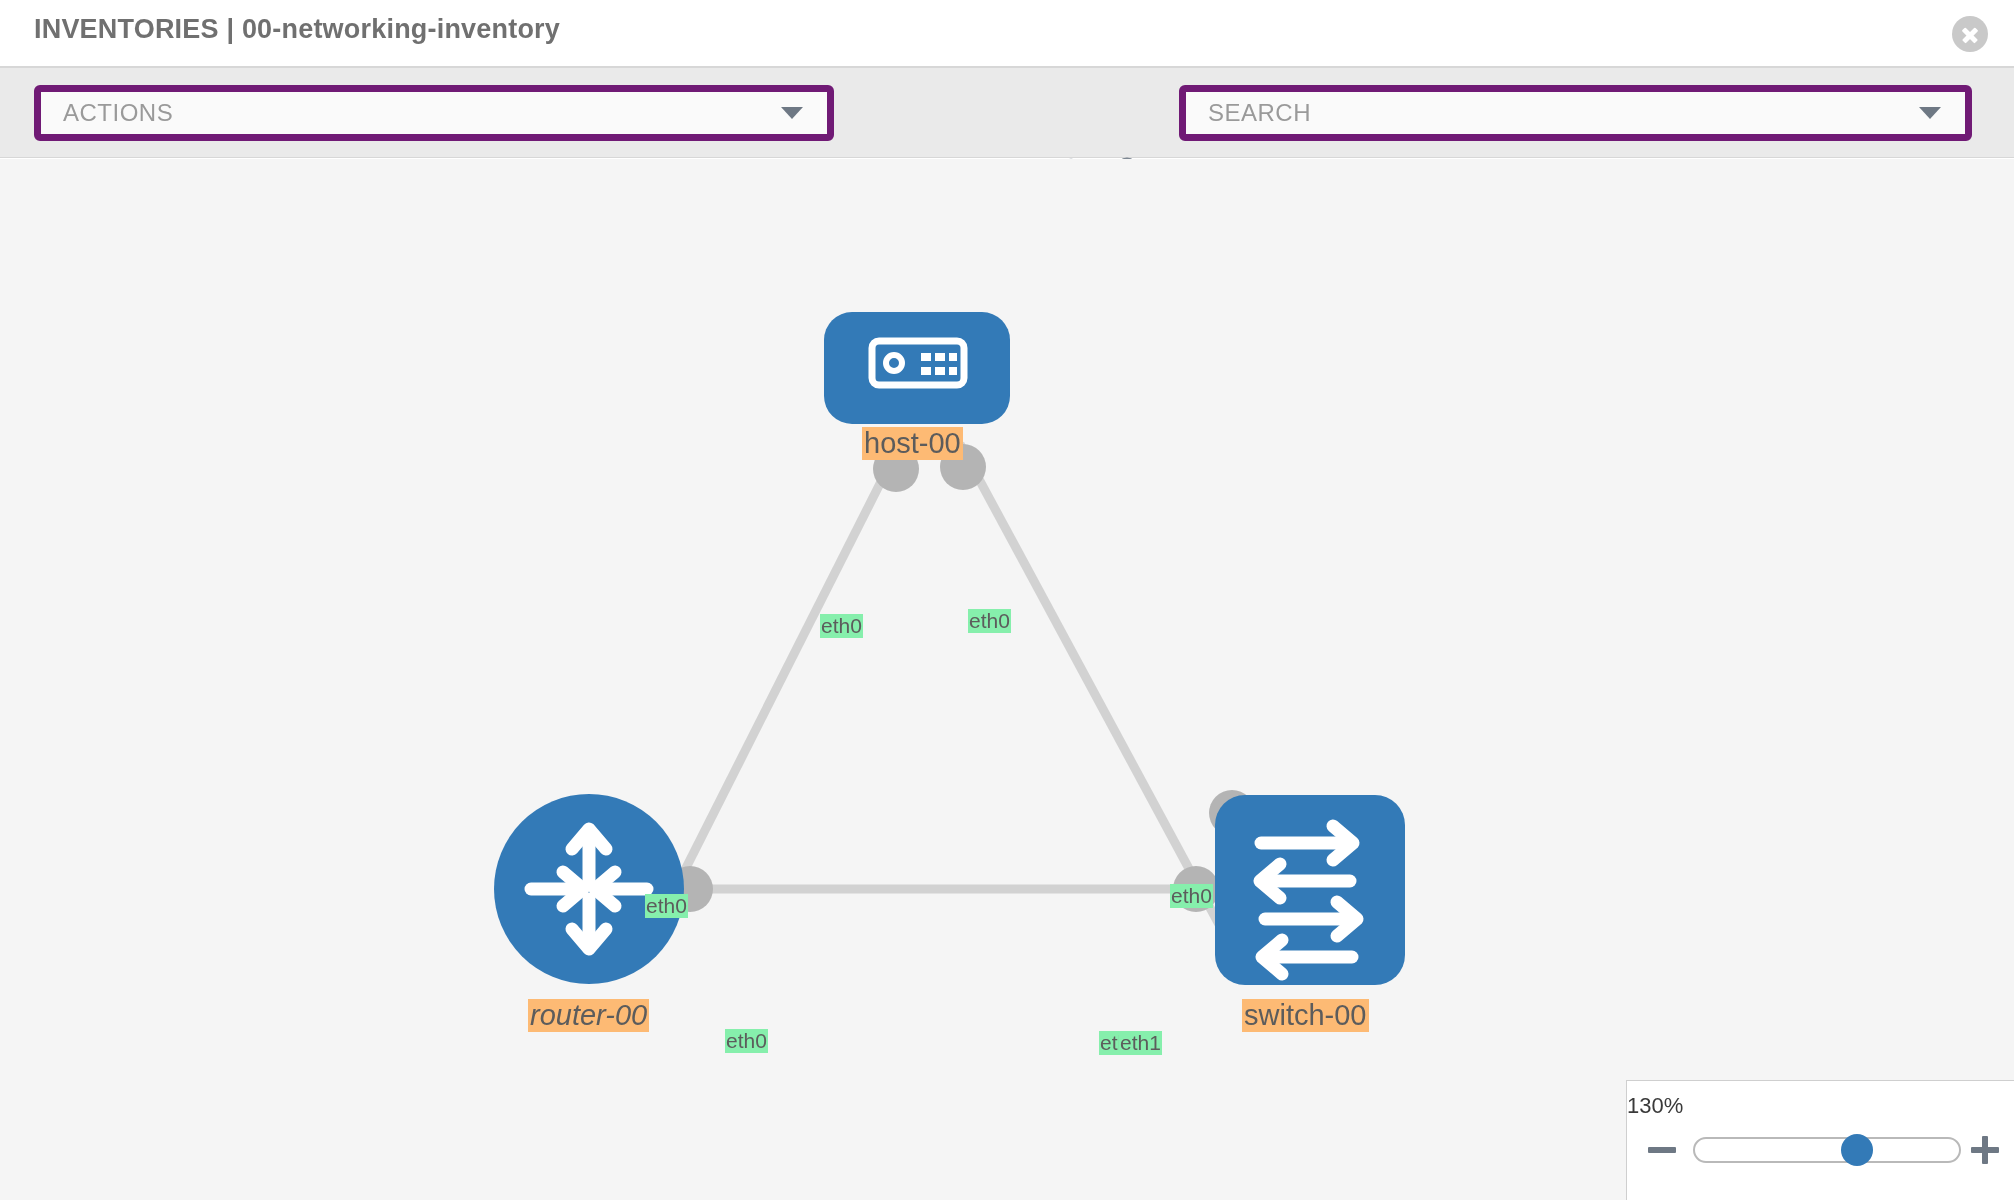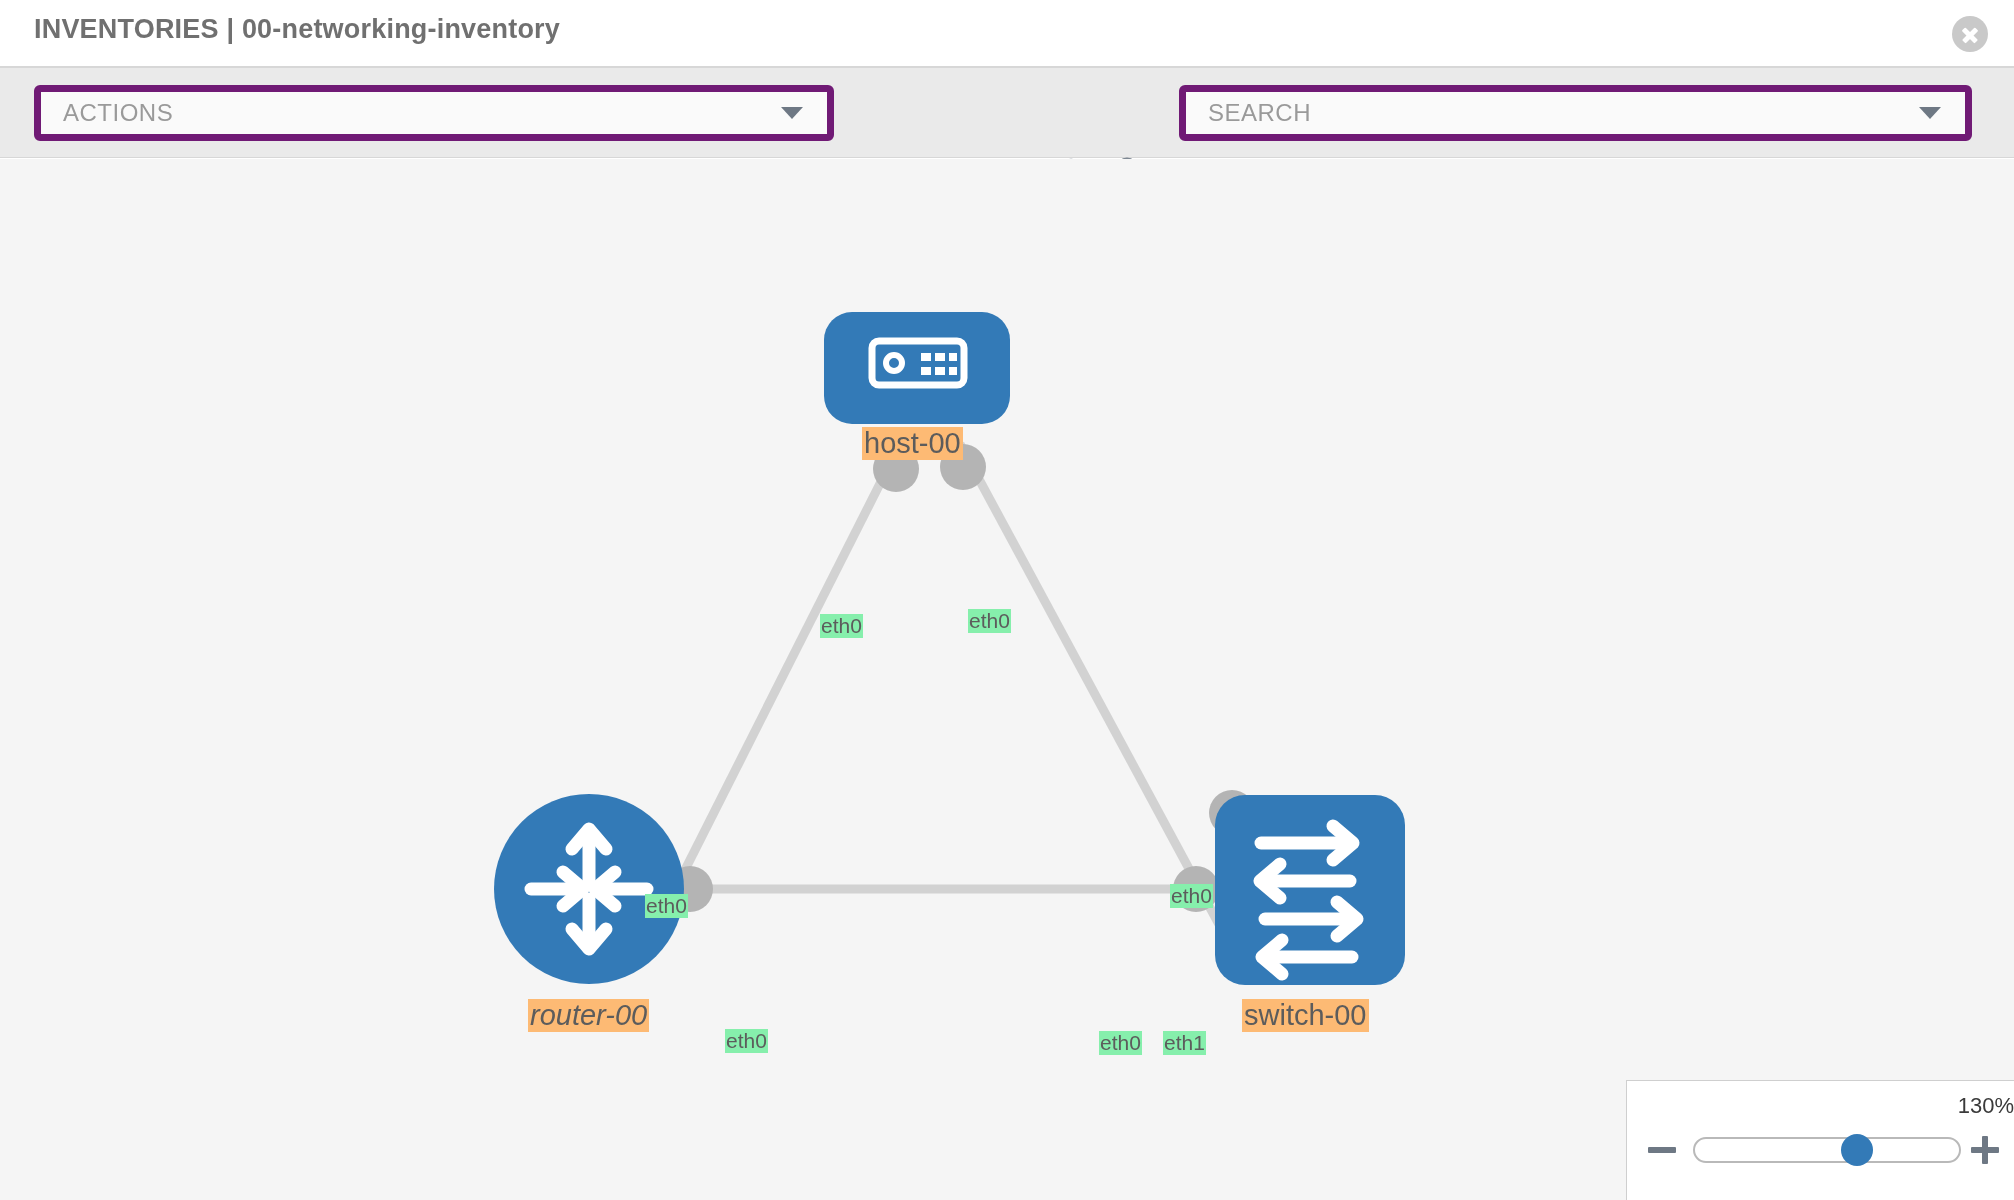--- a/index.html
+++ b/index.html
@@ -104,21 +104,21 @@
   
   .zoom-panel {
     position: absolute; right: 0; bottom: 0;
     width: 388px; height: 120px;
     background: #ffffff;
     border: 1px solid #cfcfcf;
     border-right: none; border-bottom: none;
   }
   .zoom-percent {
     position: absolute; left: 0; right: 0; top: 12px;
-    text-align: right;
+    text-align: left;
     font-size: 22px; color: #3a3a3a;
   }
   .zoom-minus, .zoom-plus {
     position: absolute; top: 52px;
     width: 34px; height: 34px; cursor: pointer;
   }
   .zoom-minus { left: 18px; }
   .zoom-plus  { right: 12px; }
   .zoom-minus:before, .zoom-plus:before {
     content: ""; position: absolute;
@@ -245,21 +245,21 @@
     <div class="node-label" style="left:862px; top:268px;">host-00</div>
     <div class="node-label" style="left:528px; top:840px;font-style:italic;">router-00</div>
     <div class="node-label" style="left:1242px; top:840px;">switch-00</div>
 
     <div class="iface-label" style="left:820px; top:455px;">eth0</div>
     <div class="iface-label" style="left:968px; top:450px;">eth0</div>
     <div class="iface-label" style="left:645px; top:735px;">eth0</div>
     <div class="iface-label" style="left:1170px; top:725px;">eth0</div>
     <div class="iface-label" style="left:725px; top:870px;">eth0</div>
     <div class="iface-label" style="left:1099px; top:872px;">eth0</div>
-    <div class="iface-label" style="left:1119px; top:872px;margin-left:44px;">eth1</div>
+    <div class="iface-label" style="left:1119px; top:872px;">eth1</div>
 
     <div class="zoom-panel">
       <div class="zoom-percent">130%</div>
       <div class="zoom-minus"></div>
       <div class="zoom-track">
         <div class="zoom-thumb" id="zoom-thumb" style="left: 146.16px;"></div>
       </div>
       <div class="zoom-plus"></div>
     </div>
 

